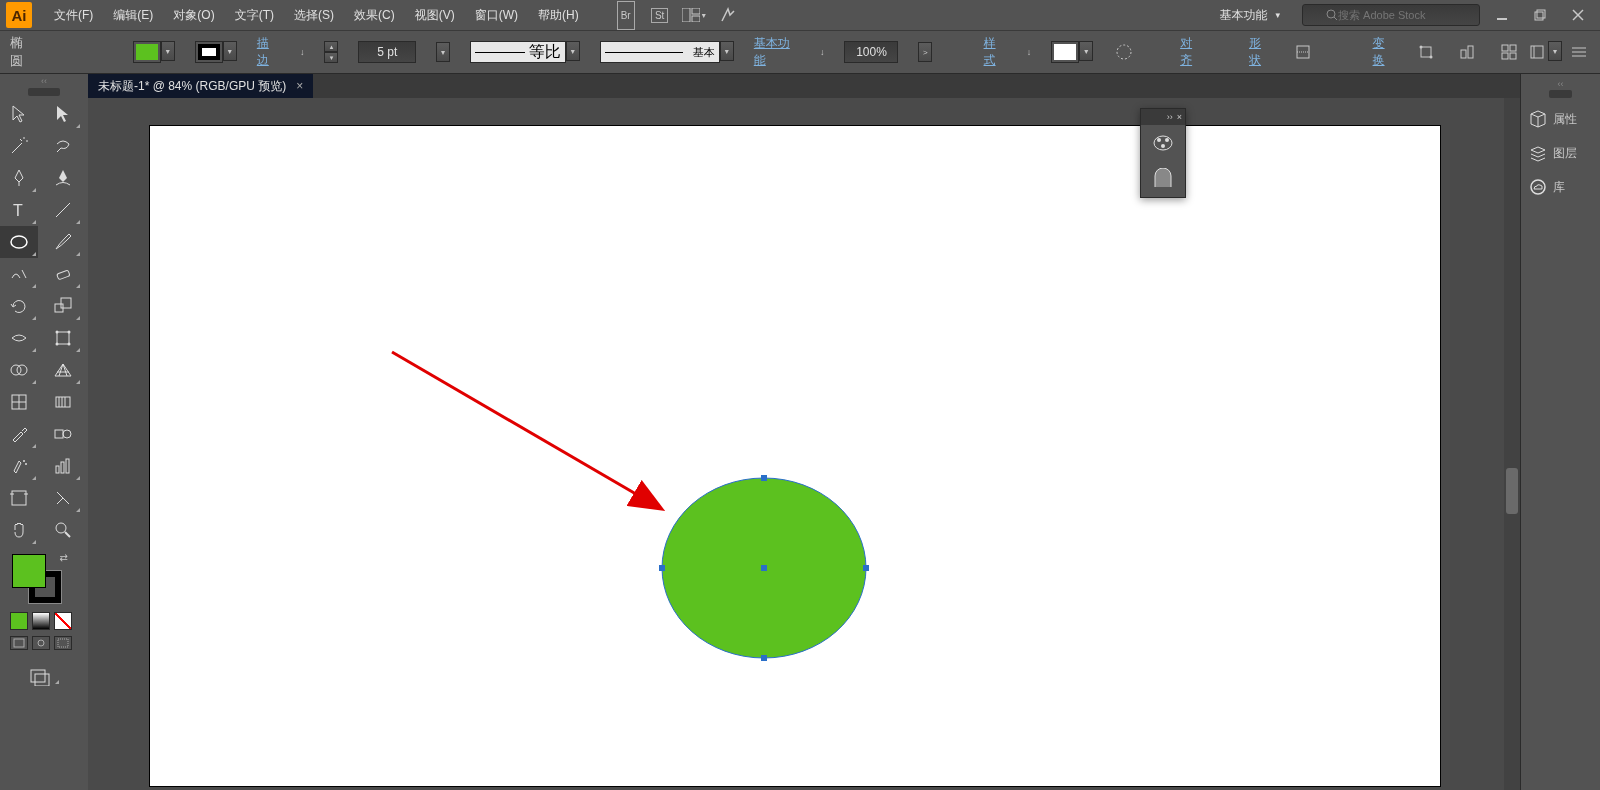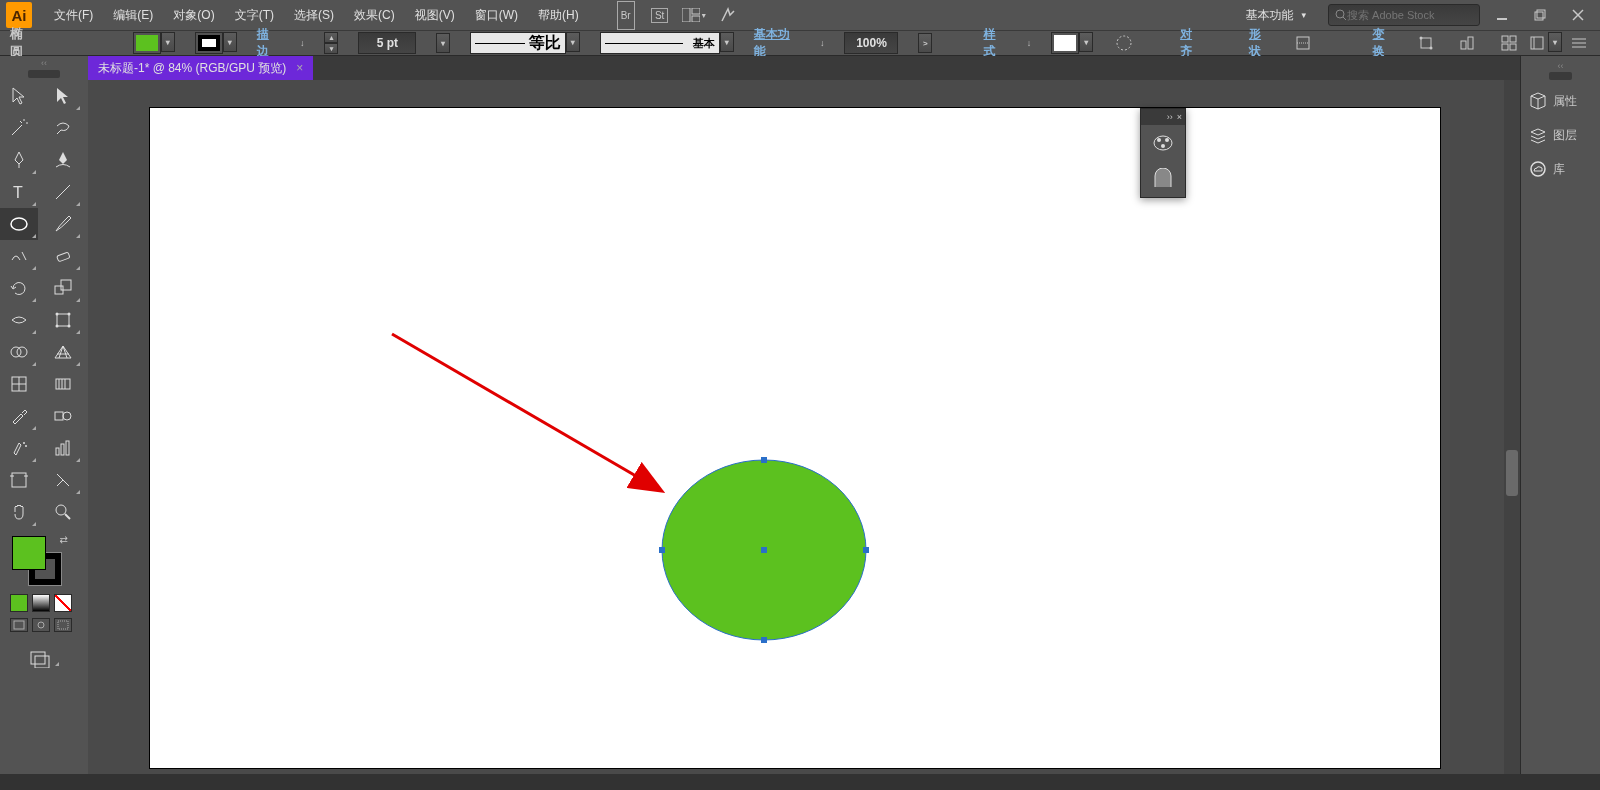--- a/index.html
+++ b/index.html
@@ -5,26 +5,26 @@
 * { box-sizing: border-box; margin: 0; padding: 0; font-family: "Microsoft YaHei", sans-serif; }
 body { background: #323232; color: #c8c8c8; width: 1600px; height: 790px; overflow: hidden; font-size: 12px; }
 
 
 .menubar { height: 30px; background: #535353; display: flex; align-items: center; padding: 0 6px; }
 .ai-logo { width: 26px; height: 26px; background: #ff9a00; color: #4b2500; font-weight: bold; font-size: 15px; display: flex; align-items: center; justify-content: center; margin-right: 12px; border-radius: 2px; }
 .menu-item { color: #e0e0e0; padding: 0 10px; cursor: pointer; }
 .menu-spacer { flex: 1; }
 .menu-icon-btn { width: 28px; height: 22px; margin: 0 3px; display: flex; align-items: center; justify-content: center; color: #c8c8c8; }
 .workspace-selector { color: #e0e0e0; padding: 0 12px; cursor: pointer; display: flex; align-items: center; gap: 8px; }
-.search-box { background: linear-gradient(#3a3a3a,#454545); border: 1px solid #2a2a2a; height: 22px; width: 152px; display: flex; align-items: center; padding: 0 6px; color: #888; border-radius: 3px; margin-left: 10px; }
+.search-box { background: linear-gradient(#3a3a3a,#454545); border: 1px solid #2a2a2a; height: 22px; width: 178px; display: flex; align-items: center; padding: 0 23px; color: #888; border-radius: 3px; margin-left: 10px; }
 .search-box input { background: transparent; border: none; color: #888; font-size: 11px; width: 110px; outline: none; }
 .win-btn { width: 32px; height: 22px; margin-left: 6px; display: flex; align-items: center; justify-content: center; color: #c8c8c8; }
 
 
-.controlbar { height: 26px; background: #535353; border-top: 1px solid #3a3a3a; border-bottom: 1px solid #2a2a2a; display: flex; align-items: center; padding: 0 10px; gap: 20px; font-weight: bold; }
+.controlbar { height: 44px; background: #535353; border-top: 1px solid #3a3a3a; border-bottom: 1px solid #2a2a2a; display: flex; align-items: center; padding: 0 10px; gap: 20px; }
 .ctl-label { color: #c8c8c8; font-size: 13px; }
 .color-swatch { width: 28px; height: 22px; border: 1px solid #2a2a2a; position: relative; }
 .swatch-fill { position: absolute; inset: 2px; }
 .dropdown-arrow { width: 14px; height: 20px; background: linear-gradient(#5c5c5c,#4a4a4a); border: 1px solid #2a2a2a; display: flex; align-items: center; justify-content: center; font-size: 8px; }
 .ctl-link { color: #7fb3e0; text-decoration: underline; cursor: pointer; }
 .num-input { background: linear-gradient(#3a3a3a,#454545); border: 1px solid #2a2a2a; height: 22px; width: 60px; color: #e0e0e0; text-align: center; display: flex; align-items: center; justify-content: center; }
 .stepper { display: flex; flex-direction: column; }
 .stepper div { width: 14px; height: 11px; background: linear-gradient(#5c5c5c,#4a4a4a); border: 1px solid #2a2a2a; font-size: 7px; display: flex; align-items: center; justify-content: center; }
 .stroke-preview { width: 96px; height: 22px; border: 1px solid #2a2a2a; background: #e8e8e8; display: flex; align-items: center; justify-content: flex-end; position: relative; padding-right: 4px; }
 .stroke-line { position: absolute; left: 4px; right: 40px; top: 50%; height: 1px; background: #000; }
@@ -56,21 +56,21 @@
 .swatch-stack-fill { position: absolute; left: 0; top: 0; width: 34px; height: 34px; border: 1px solid #000; }
 .mini-swap { position:absolute; right:-6px; top:-2px; font-size:10px; }
 .mini-row { display:flex; gap:4px; padding:4px 10px; }
 .mini-box { width:18px; height:18px; border:1px solid #2a2a2a; }
 .screen-row { display:flex; gap:4px; padding:2px 10px; }
 .screen-box { width:18px; height:14px; border:1px solid #2a2a2a; display:flex; align-items:center; justify-content:center; }
 
 
 .canvas-area { flex: 1; background: #4a4a4a; display: flex; flex-direction: column; position: relative; }
 .doc-tabs { height: 24px; background: #3a3a3a; display: flex; align-items: center; }
-.doc-tab { background: #6d28d9; height: 24px; padding: 0 10px; display: flex; align-items: center; gap: 10px; color: #e0e0e0; }
+.doc-tab { background: #0f172a; height: 24px; padding: 0 10px; display: flex; align-items: center; gap: 10px; color: #e0e0e0; }
 .doc-tab-close { color: #aaa; cursor: pointer; }
 .canvas-viewport { flex: 1; background: #4a4a4a; position: relative; overflow: hidden; }
 .artboard { position: absolute; left: 62px; top: 28px; width: 1290px; height: 660px; background: #fff; box-shadow: 0 0 0 1px #000; }
 
 .overlay-svg { position: absolute; left: 62px; top: 28px; width: 1290px; height: 660px; pointer-events: none; }
 
 .vscroll { position: absolute; right: 0; top: 24px; bottom: 0; width: 16px; background: #424242; }
 .vscroll-thumb { position:absolute; left:2px; right:2px; height:46px; top:370px; background:#6a6a6a; border-radius:3px; }
 
 

